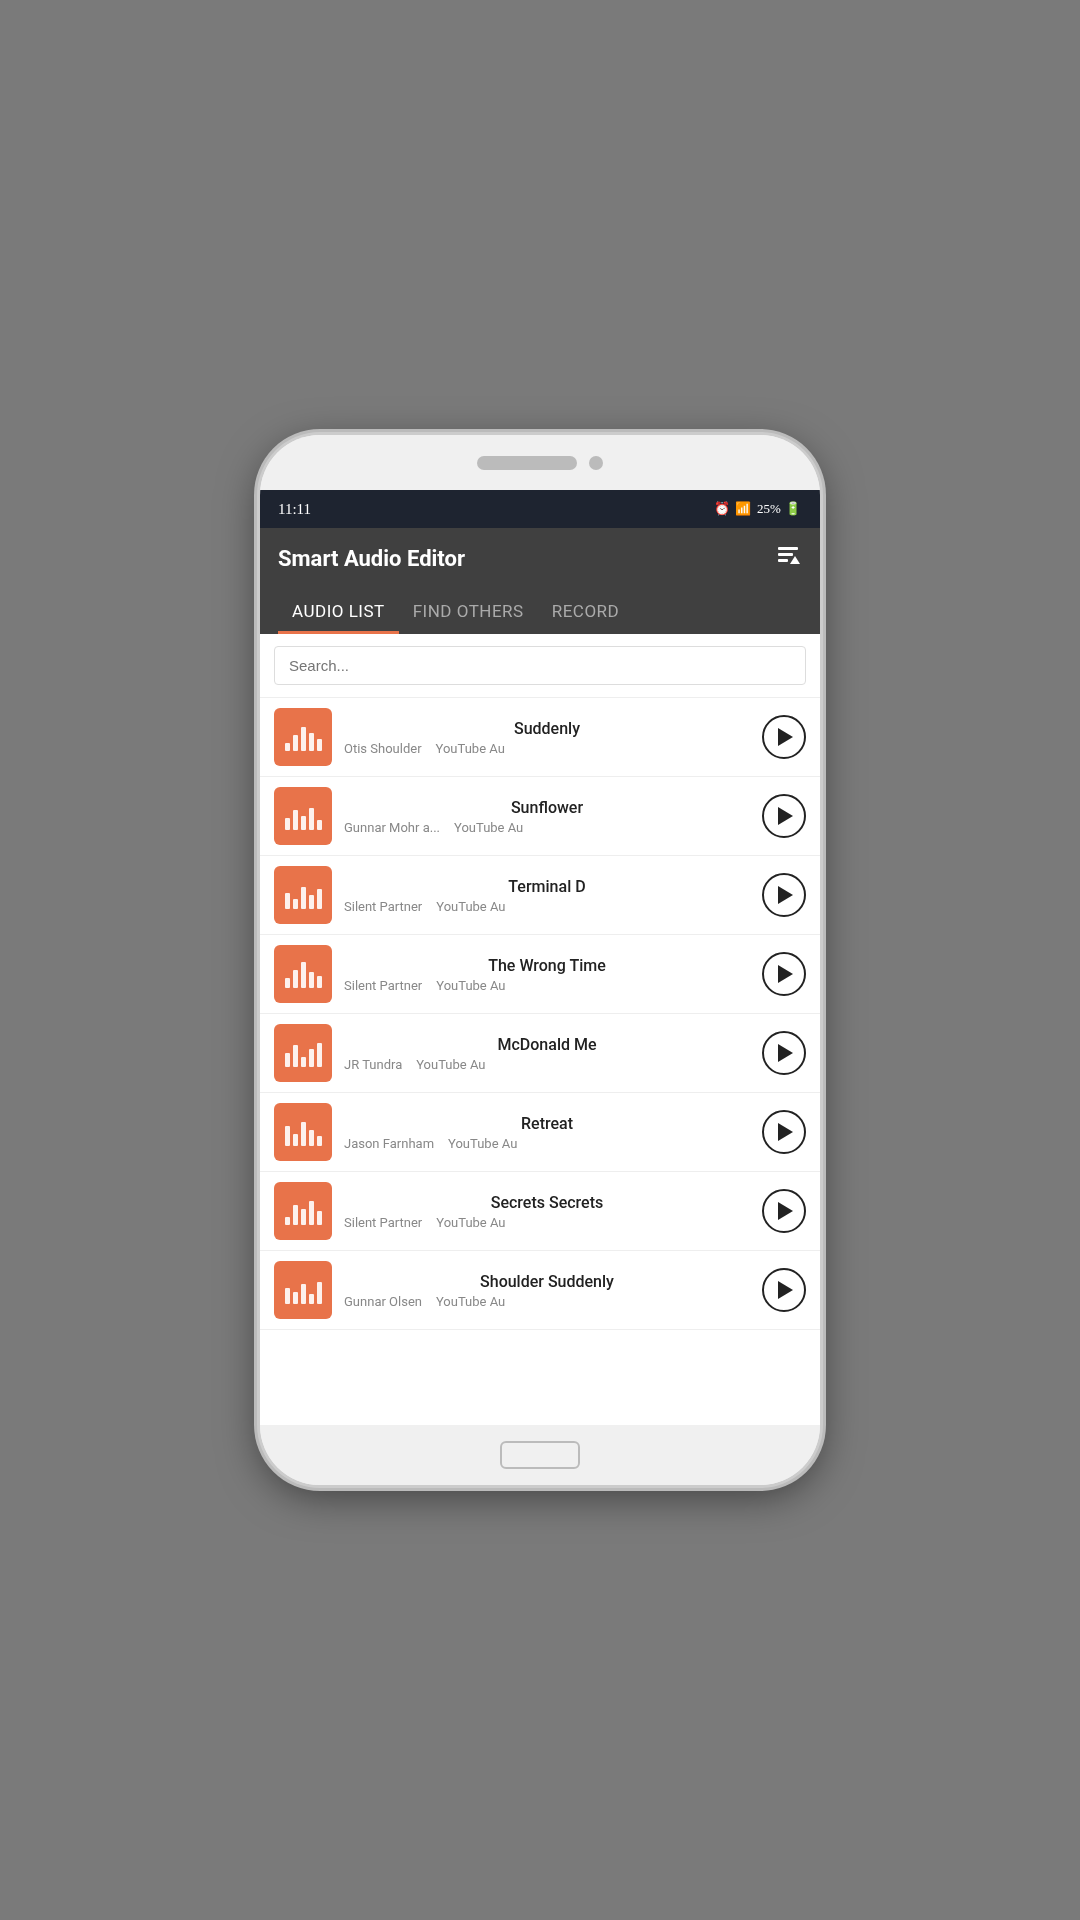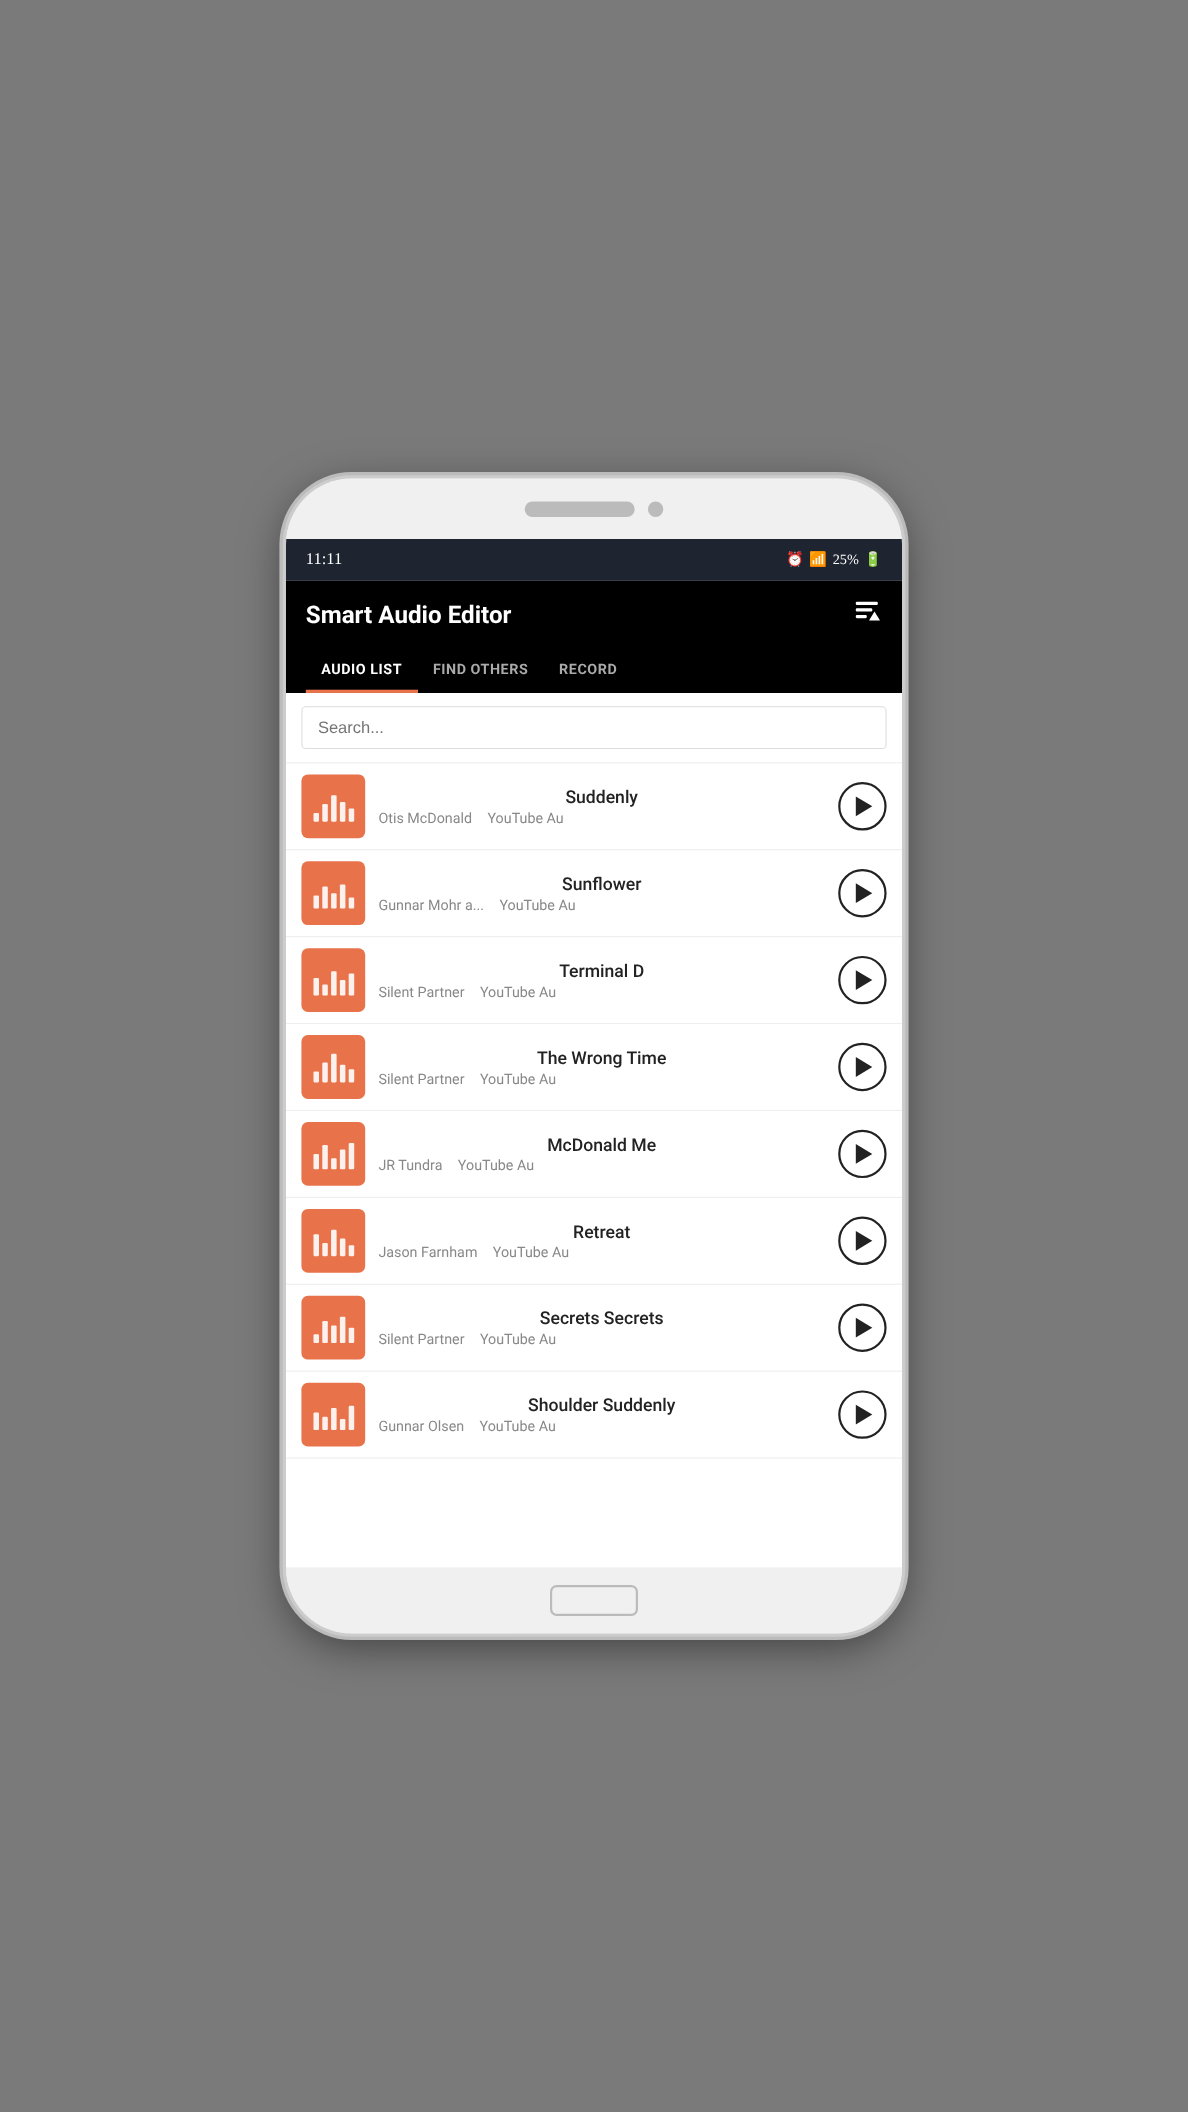--- a/index.html
+++ b/index.html
@@ -74,21 +74,21 @@
     }
     .status-icons {
       display: flex;
       align-items: center;
       gap: 5px;
       font-size: 13px;
     }
 
     
     .app-header {
-      background: #000000;
+      background: #404040;
       padding: 14px 18px 0 18px;
       flex-shrink: 0;
     }
     .app-title-row {
       display: flex;
       justify-content: space-between;
       align-items: center;
       margin-bottom: 16px;
     }
     .app-title {
@@ -101,22 +101,22 @@
       font-size: 22px;
     }
 
     
     .tabs {
       display: flex;
       gap: 0;
     }
     .tab {
       color: #aaa;
-      font-size: 13px;
-      font-weight: 700;
+      font-size: 17px;
+      font-weight: 400;
       padding: 10px 14px;
       cursor: pointer;
       letter-spacing: 0.5px;
       border-bottom: 3px solid transparent;
       text-transform: uppercase;
     }
     .tab.active {
       color: #fff;
       border-bottom: 3px solid #e8734a;
     }
@@ -310,21 +310,21 @@
           <div class="bar" style="height:8px;"></div>
                 <div class="bar" style="height:16px;"></div>
                 <div class="bar" style="height:24px;"></div>
                 <div class="bar" style="height:18px;"></div>
                 <div class="bar" style="height:12px;"></div>
         </div>
       </div>
       <div class="audio-info">
         <div class="audio-title">Suddenly</div>
         <div class="audio-meta">
-          <span>Otis McDonald</span>
+          <span>Otis Shoulder</span>
           <span>YouTube Au</span>
         </div>
       </div>
       <div class="play-btn">
         <div class="play-triangle"></div>
       </div>
     </div>
           <div class="audio-item">
       <div class="audio-thumb">
         <div class="bar-chart-icon">

